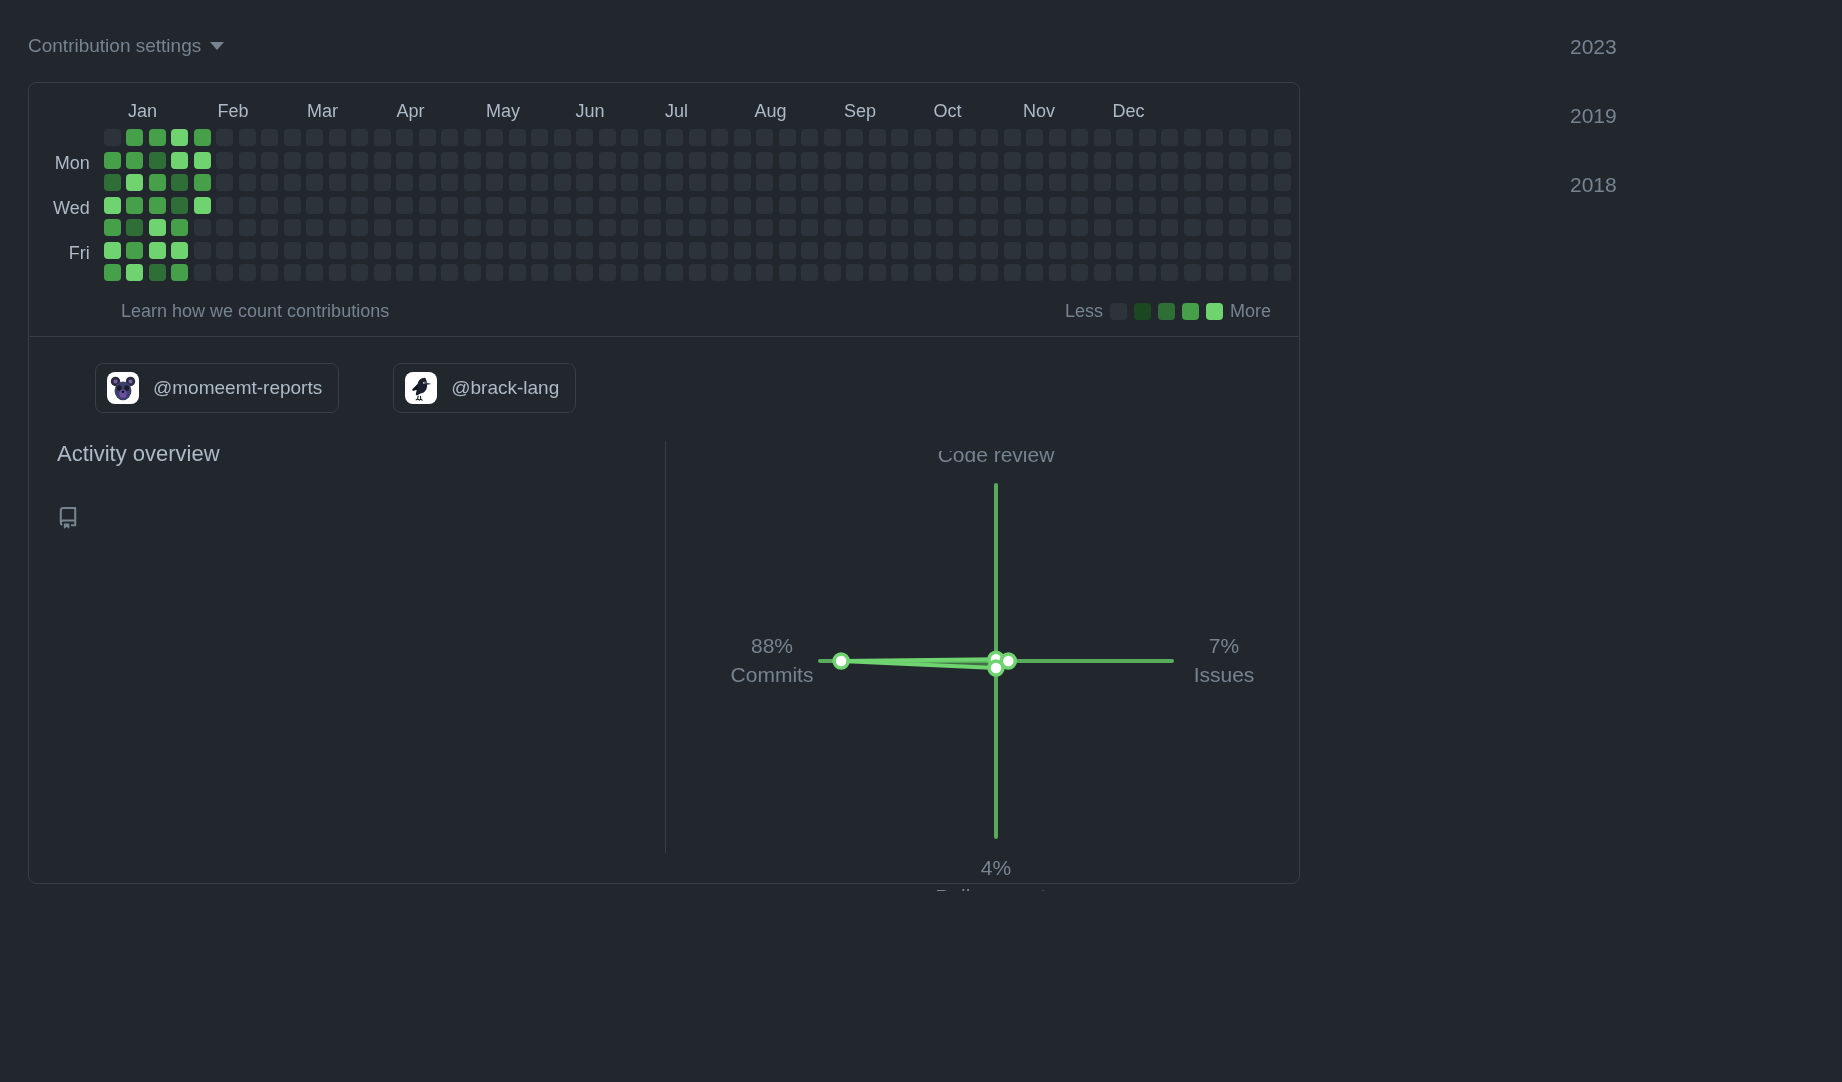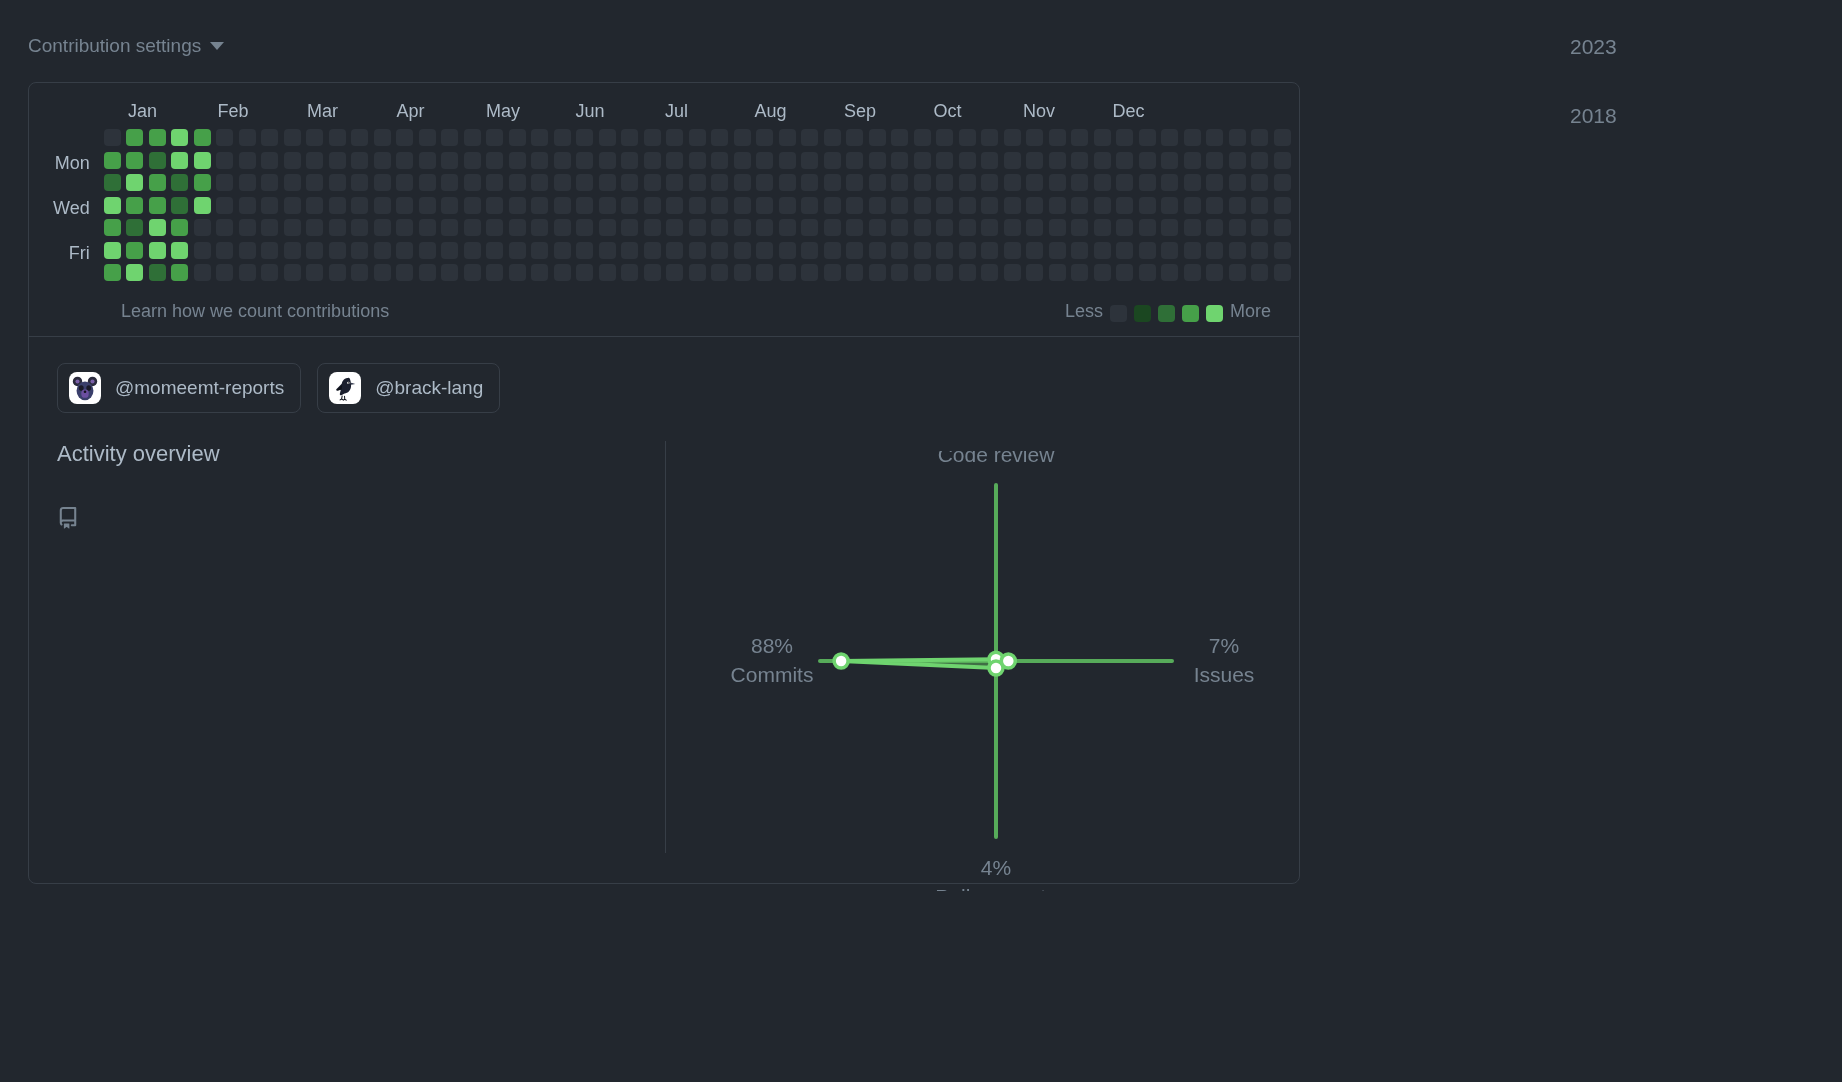--- a/index.html
+++ b/index.html
@@ -59,30 +59,30 @@
     grid-auto-flow: column;
     grid-auto-columns: 22.5px;
   }
   .cell { width: 17px; height: 17px; border-radius: 4px; }
 
   .cal-footer {
     display: flex; align-items: center; justify-content: space-between;
     margin-top: 14px; padding: 0 4px 0 68px;
   }
   .learn-link { font-size: 18px; color: #768390; cursor: pointer; }
-  .legend { display: flex; align-items: flex-end; gap: 7px; }
+  .legend { display: flex; align-items: center; gap: 7px; }
   .legend-text { font-size: 18px; color: #768390; }
   .legend-sq { width: 17px; height: 17px; border-radius: 4px; }
 
   
   .orgs { display: flex; gap: 16px; padding: 26px 24px 0 28px; }
   .org-badge {
     display: flex; align-items: center; gap: 14px;
     border: 1px solid #373e47; border-radius: 8px;
-    padding: 8px 16px 8px 11px; cursor: pointer;
+    padding: 8px 16px 8px 11px; cursor: pointer; margin-left: 38px;
   }
   .org-avatar {
     width: 32px; height: 32px; border-radius: 8px; background: #ffffff;
     display: flex; align-items: center; justify-content: center; overflow: hidden;
   }
   .org-name { font-size: 19px; color: #adbac7; }
 
   
   .activity { display: flex; padding: 28px 24px 30px 28px; min-height: 470px; }
   .activity-left { width: 608px; padding-right: 24px; }
@@ -613,16 +613,17 @@
               </g>
             </svg>
         </div>
       </div>
 
     </div>
   </div>
 
   <div class="years">
       <button class="year-btn">2023</button>
+      <button class="year-btn">2019</button>
       <button class="year-btn">2018</button>
     </div>
 
 </div>
 
 </body></html>

